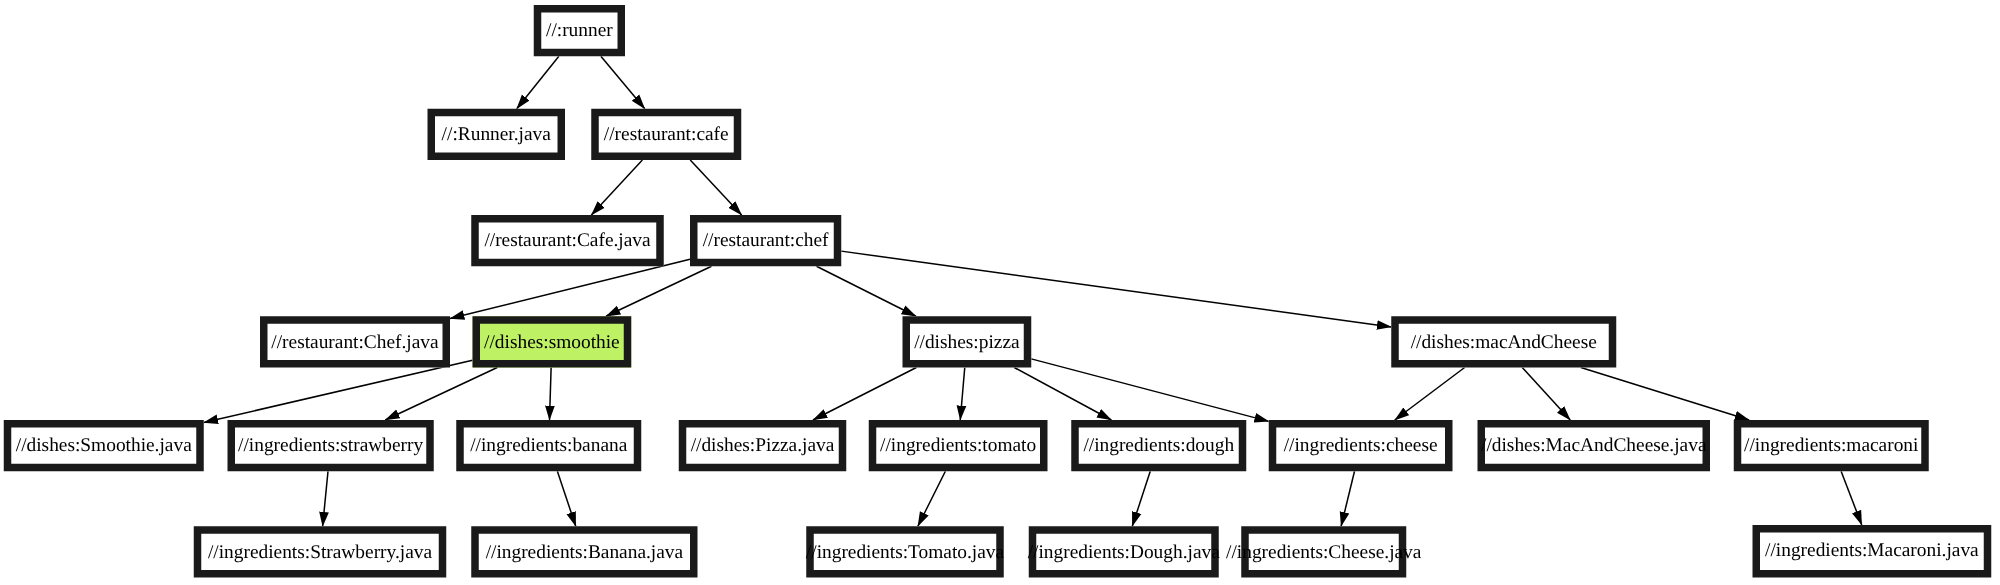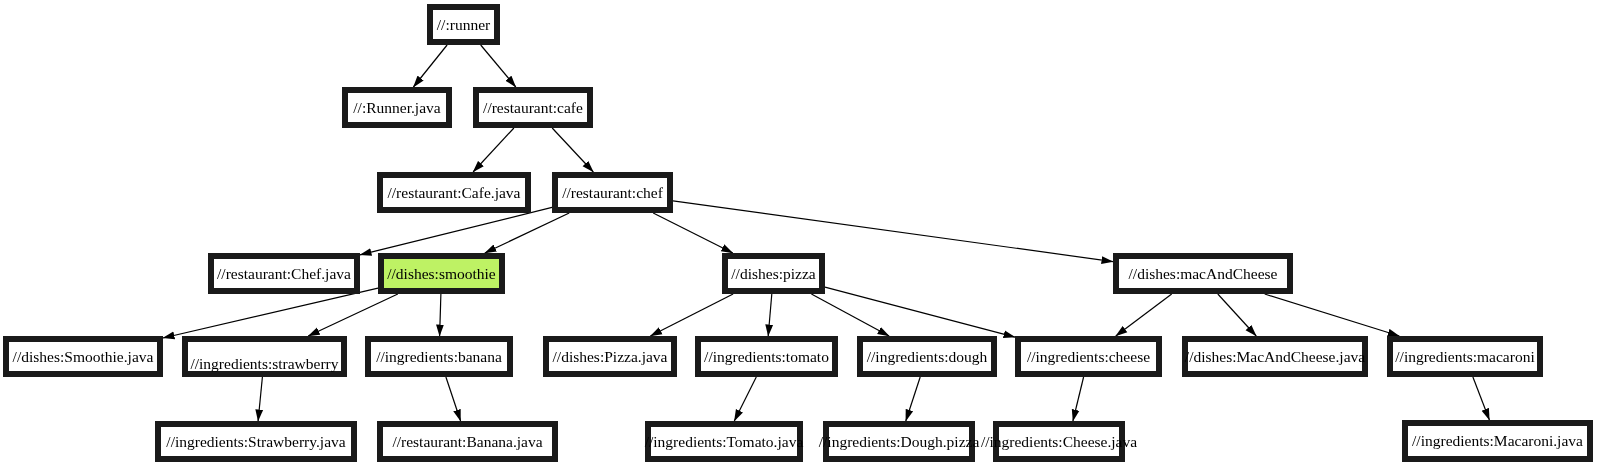--- a/index.html
+++ b/index.html
@@ -96,21 +96,21 @@
       </div>
       <div class="node" style="left: 722px; top: 253px; width: 103px; height: 41px; background: rgb(255, 255, 255); border-color: rgb(26, 26, 26);">
         <span>//dishes:pizza</span>
       </div>
       <div class="node" style="left: 1113px; top: 253px; width: 180px; height: 41px; background: rgb(255, 255, 255); border-color: rgb(26, 26, 26);">
         <span>//dishes:macAndCheese</span>
       </div>
       <div class="node" style="left: 3px; top: 336px; width: 160px; height: 41px; background: rgb(255, 255, 255); border-color: rgb(26, 26, 26);">
         <span>//dishes:Smoothie.java</span>
       </div>
-      <div class="node" style="left: 182px; top: 336px; width: 165px; height: 41px; background: rgb(255, 255, 255); border-color: rgb(26, 26, 26); align-items: flex-end;">
+      <div class="node" style="left: 182px; top: 336px; width: 165px; height: 41px; background: rgb(255, 255, 255); border-color: rgb(26, 26, 26);">
         <span>//ingredients:strawberry</span>
       </div>
       <div class="node" style="left: 365px; top: 336px; width: 148px; height: 41px; background: rgb(255, 255, 255); border-color: rgb(26, 26, 26);">
         <span>//ingredients:banana</span>
       </div>
       <div class="node" style="left: 543px; top: 336px; width: 134px; height: 41px; background: rgb(255, 255, 255); border-color: rgb(26, 26, 26);">
         <span>//dishes:Pizza.java</span>
       </div>
       <div class="node" style="left: 695px; top: 336px; width: 143px; height: 41px; background: rgb(255, 255, 255); border-color: rgb(26, 26, 26);">
         <span>//ingredients:tomato</span>
@@ -124,27 +124,27 @@
       <div class="node" style="left: 1182px; top: 336px; width: 186px; height: 41px; background: rgb(255, 255, 255); border-color: rgb(26, 26, 26);">
         <span>//dishes:MacAndCheese.java</span>
       </div>
       <div class="node" style="left: 1387px; top: 336px; width: 156px; height: 41px; background: rgb(255, 255, 255); border-color: rgb(26, 26, 26);">
         <span>//ingredients:macaroni</span>
       </div>
       <div class="node" style="left: 155px; top: 421px; width: 202px; height: 41px; background: rgb(255, 255, 255); border-color: rgb(26, 26, 26);">
         <span>//ingredients:Strawberry.java</span>
       </div>
       <div class="node" style="left: 377px; top: 421px; width: 181px; height: 41px; background: rgb(255, 255, 255); border-color: rgb(26, 26, 26);">
-        <span>//restaurant:Banana.java</span>
+        <span>//ingredients:Banana.java</span>
       </div>
       <div class="node" style="left: 645px; top: 421px; width: 158px; height: 41px; background: rgb(255, 255, 255); border-color: rgb(26, 26, 26);">
         <span>//ingredients:Tomato.java</span>
       </div>
       <div class="node" style="left: 823px; top: 421px; width: 152px; height: 41px; background: rgb(255, 255, 255); border-color: rgb(26, 26, 26);">
-        <span>//ingredients:Dough.pizza</span>
+        <span>//ingredients:Dough.java</span>
       </div>
       <div class="node" style="left: 993px; top: 421px; width: 132px; height: 41px; background: rgb(255, 255, 255); border-color: rgb(26, 26, 26);">
         <span>//ingredients:Cheese.java</span>
       </div>
       <div class="node" style="left: 1402px; top: 420px; width: 191px; height: 42px; background: rgb(255, 255, 255); border-color: rgb(26, 26, 26);">
         <span>//ingredients:Macaroni.java</span>
       </div>
     </div>
 </div>
 

